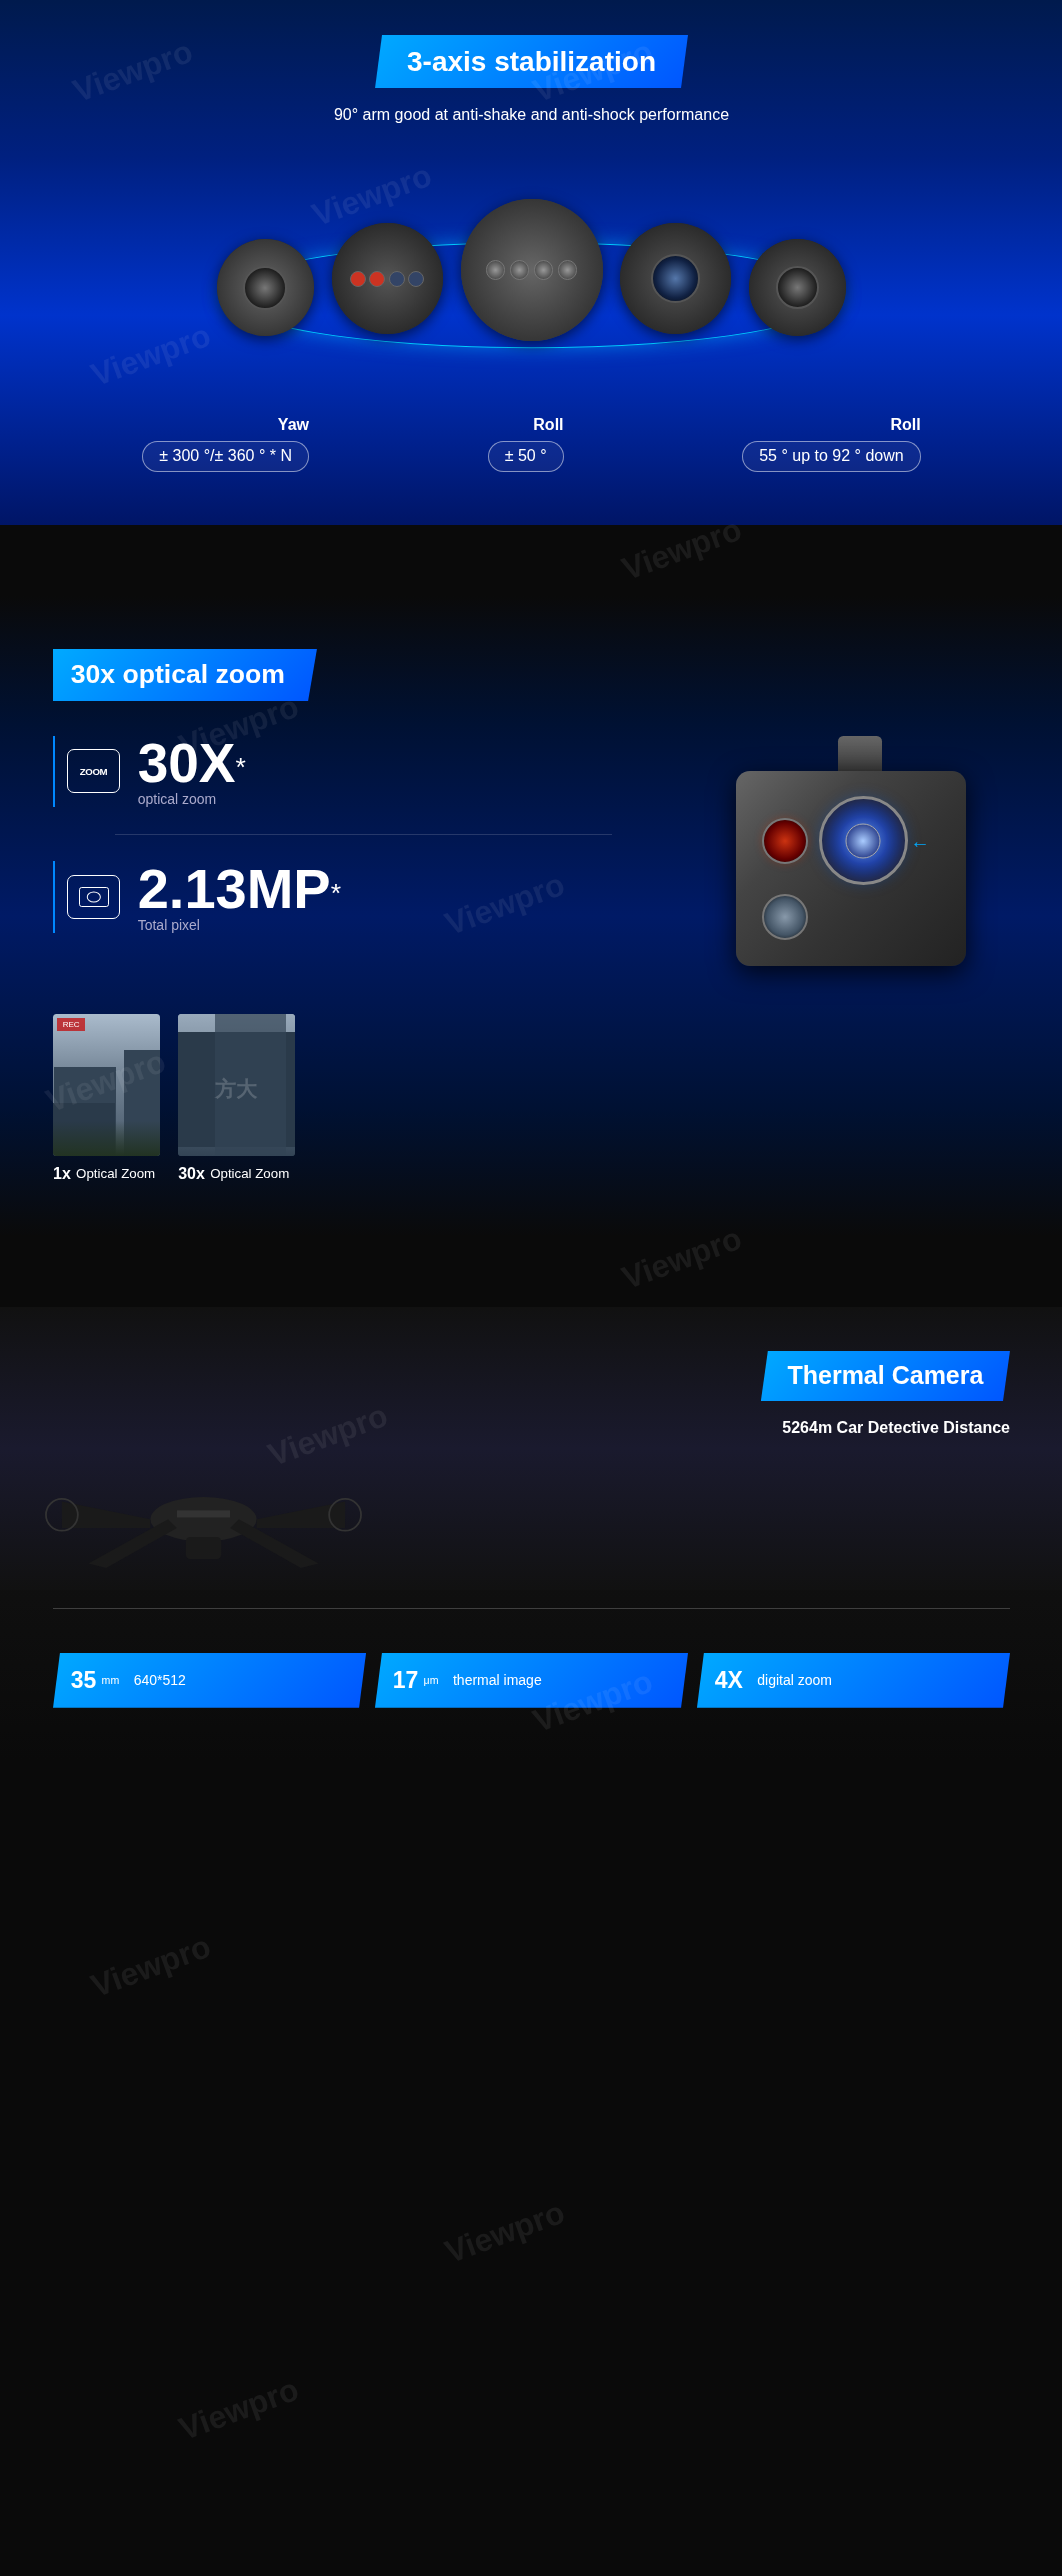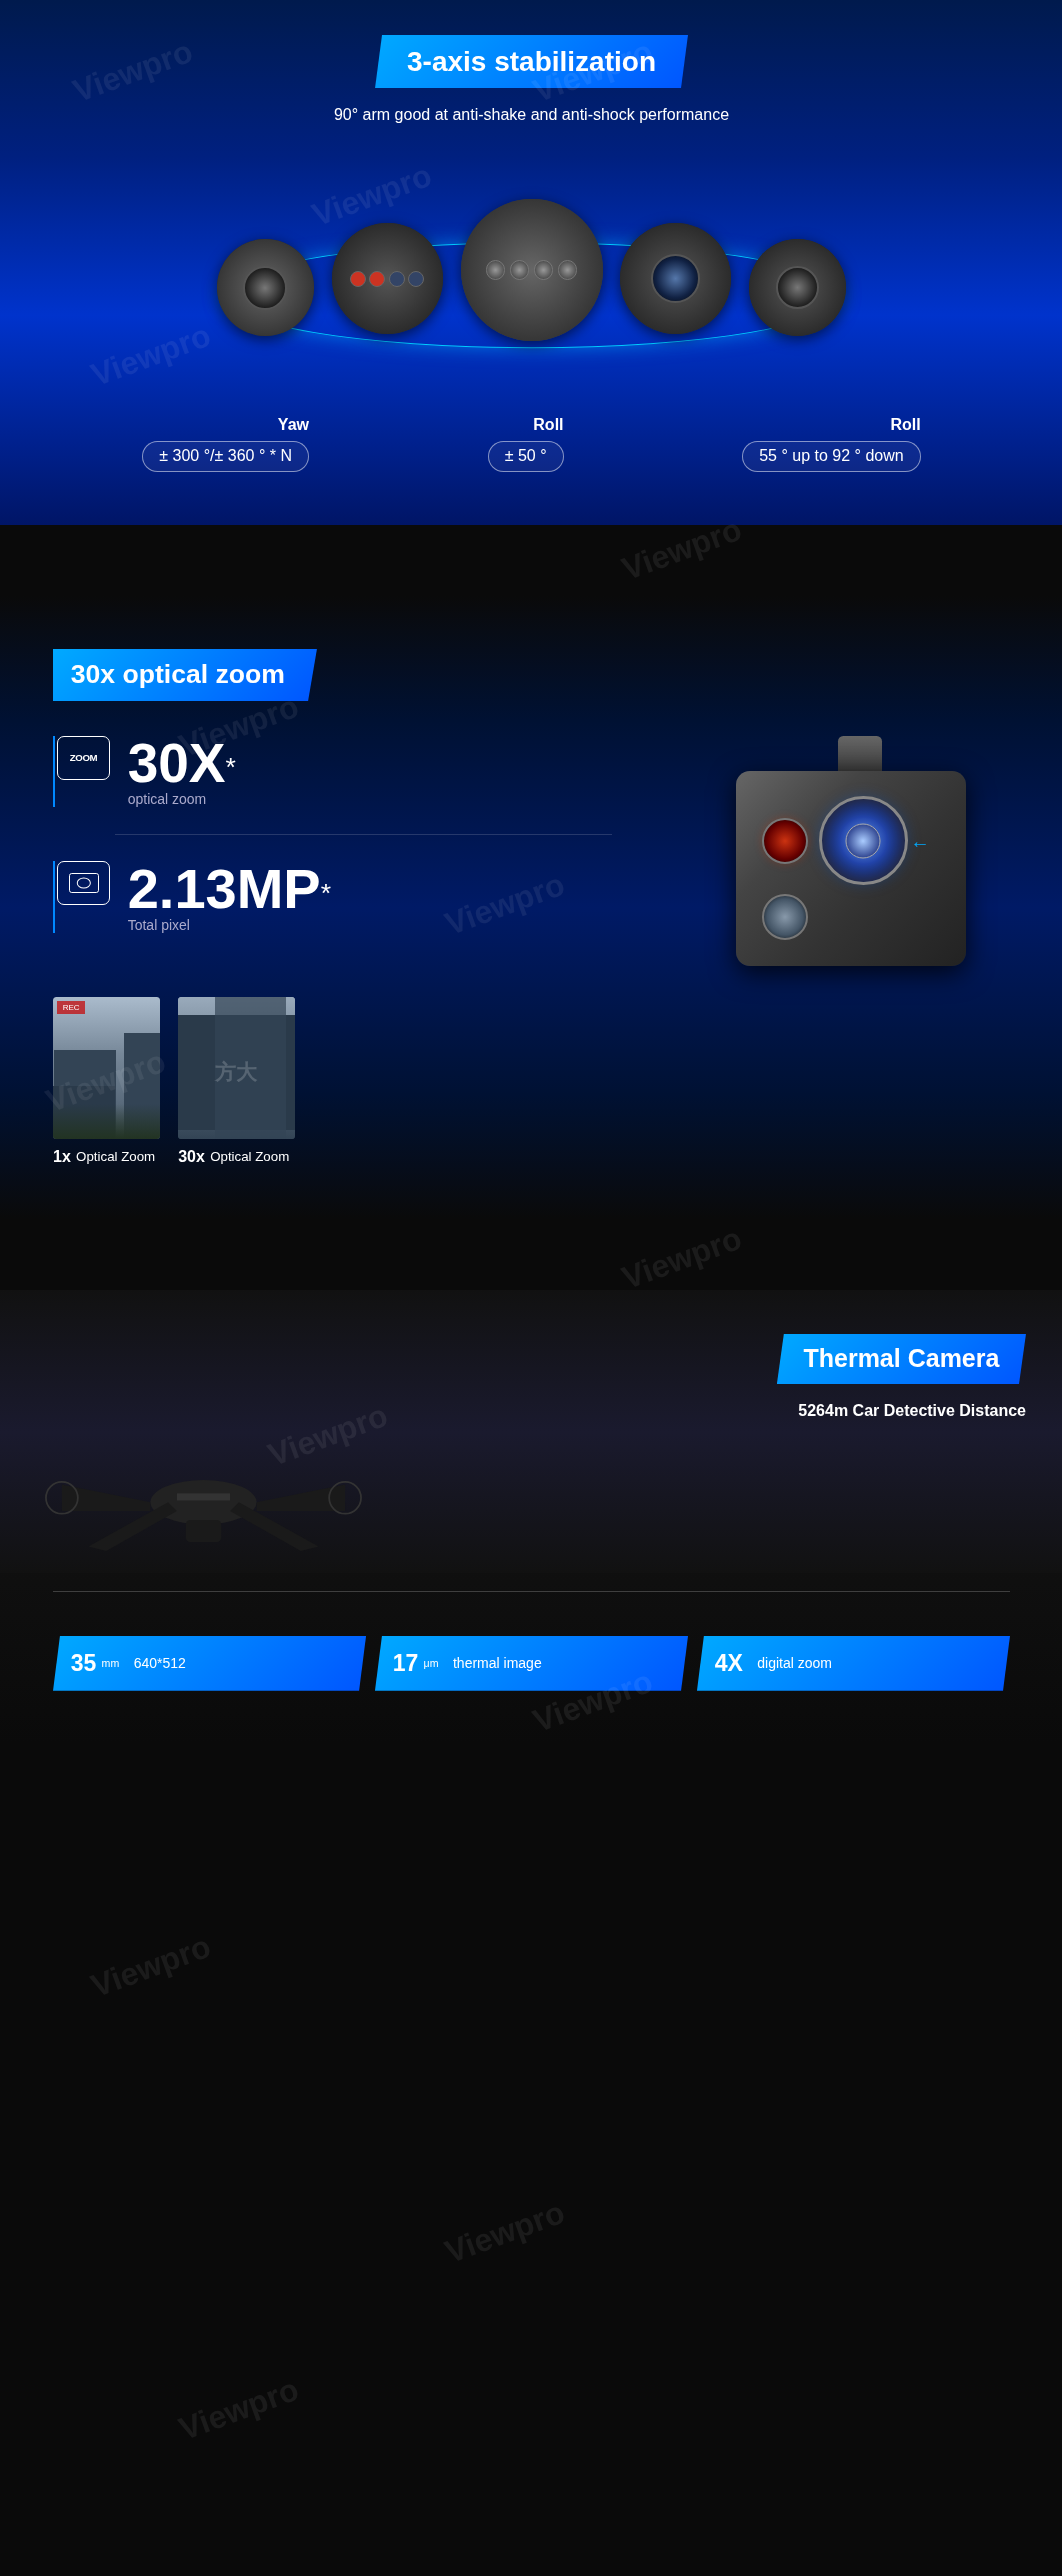--- a/index.html
+++ b/index.html
@@ -165,43 +165,44 @@
 
     .zoom-right {
       width: 301px;
       display: flex;
       align-items: center;
       justify-content: center;
     }
 
     .zoom-stat {
       display: flex;
+      align-items: center;
       gap: 17.7px;
       border-left: 2.7px solid #0088ff;
-      padding-left: 2px;
+      padding-left: 12px;
     }
 
     .zoom-icon {
       width: 53px;
       height: 44px;
       border: 1.8px solid white;
       border-radius: 7px;
       display: flex;
       align-items: center;
       justify-content: center;
       color: white;
       font-size: 9.7px;
       font-weight: bold;
     }
 
     
     .zoom-compare {
       display: flex;
       gap: 17.7px;
-      margin-top: 31px;
+      margin-top: 48px;
     }
 
     .zoom-img {
       flex: 1;
       height: 142px;
       background: #334455;
       border-radius: 3.5px;
       position: relative;
       overflow: hidden;
     }
@@ -264,21 +265,21 @@
       position: absolute;
       bottom: 0;
       left: 35px;
       width: 337px;
       height: 177px;
     }
 
     
     .thermal-title-area {
       position: absolute;
-      right: 37px;
+      right: 53px;
       top: 44px;
     }
 
     .thermal-badge {
       background: linear-gradient(135deg, #00aaff, #0055ff);
       color: white;
       font-size: 25px;
       font-weight: bold;
       padding: 10.6px 26.6px;
       clip-path: polygon(7px 0%, 100% 0%, calc(100% - 7px) 100%, 0% 100%);

